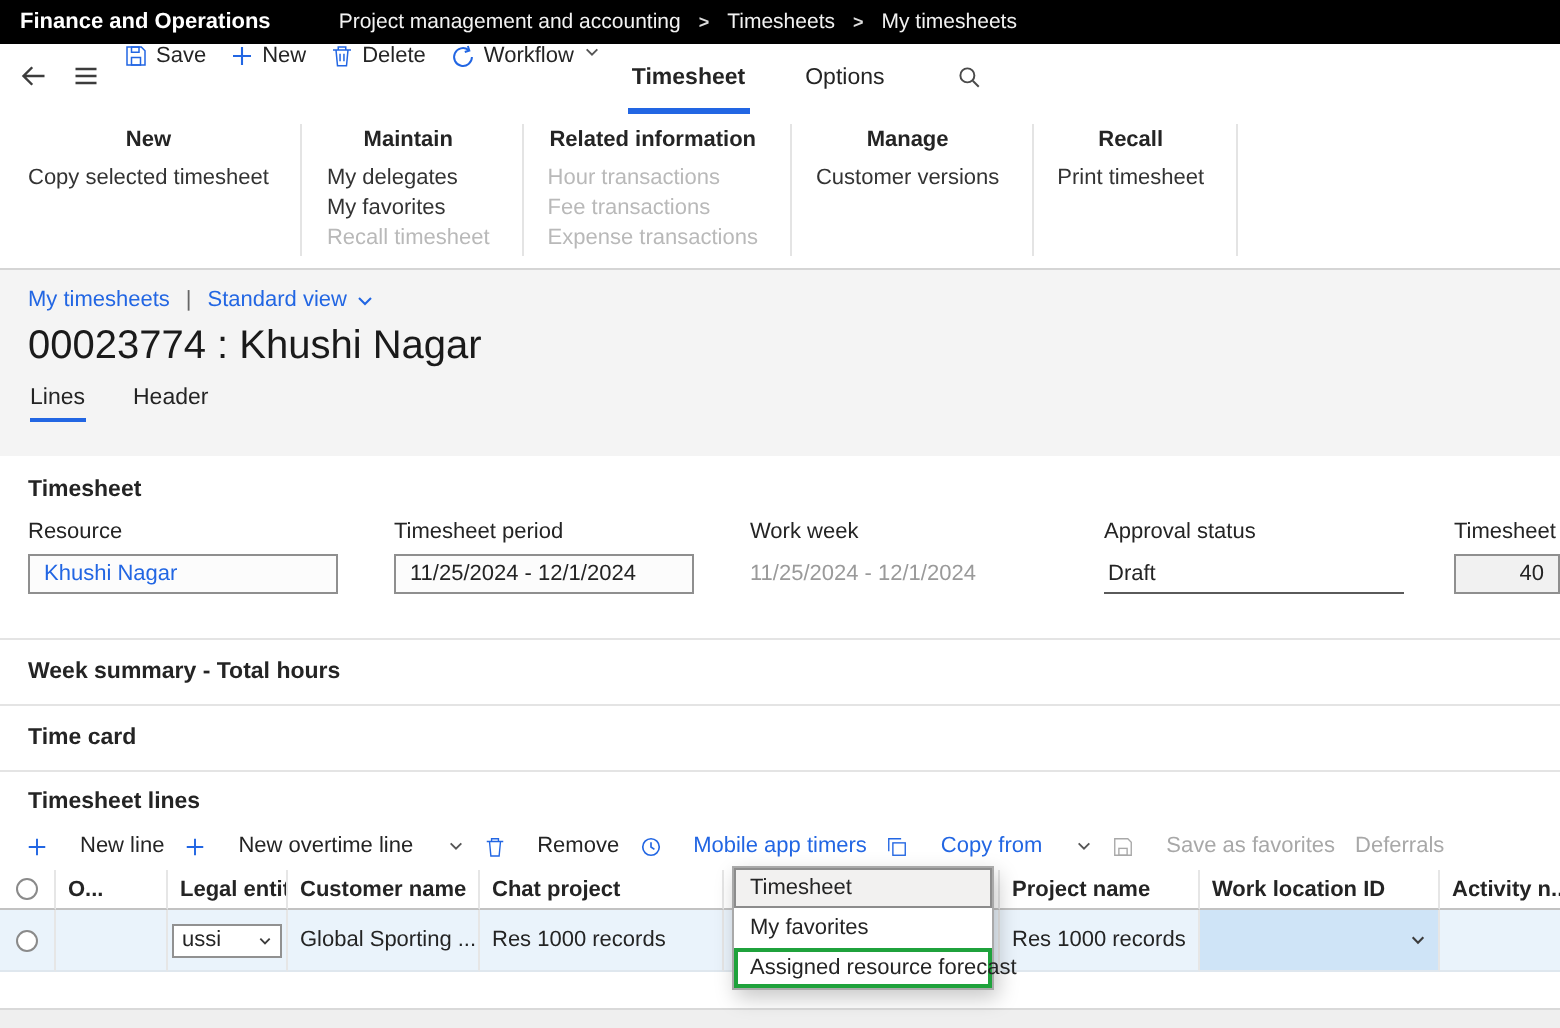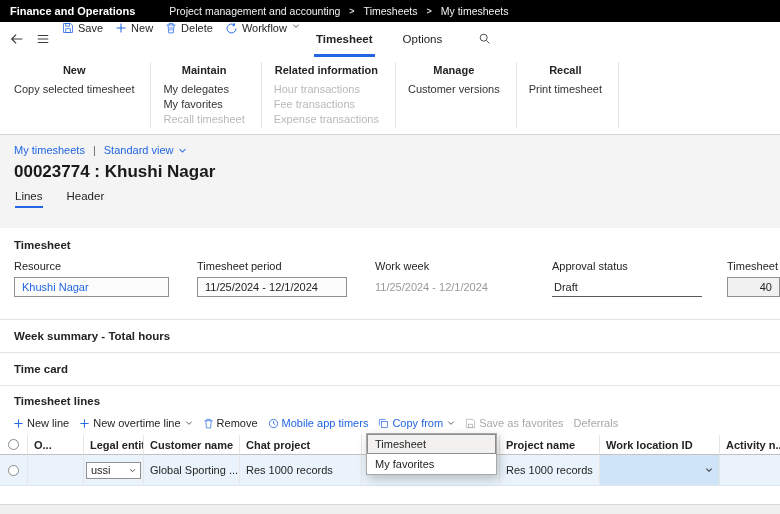--- a/index.html
+++ b/index.html
@@ -32,21 +32,21 @@
   .rb-title{font-weight:700;text-align:center;margin-bottom:6px;white-space:nowrap}
   .rb-item{line-height:15px;cursor:pointer;color:#333;white-space:nowrap}
   .rb-item.disabled{color:#b9b9b9;cursor:default}
 
   
   .pagehead{height:93px;background:#f4f4f4;padding-top:9px}
   .viewbar{display:flex;align-items:center;padding-left:14px}
   .link{color:var(--accent,#2266E3);cursor:pointer}
   .viewbar .sep{color:#666;margin:0 8px}
   .view-chev{color:var(--accent,#2266E3);display:flex;margin-left:4px}
-  .page-title{padding-left:14px;margin-top:6px;font-size:17px;font-weight:700;color:#1a1a1a;white-space:nowrap}
+  .page-title{padding-left:14px;margin-top:6px;font-size:20px;font-weight:400;color:#1a1a1a;white-space:nowrap}
   .pg-tabs{display:flex;gap:24px;padding-left:15px;margin-top:8px}
   .pg-tab{padding-bottom:4px;border-bottom:2.5px solid transparent;font-size:11.5px;cursor:pointer}
   .pg-tab.active{border-color:var(--accent,#2266E3)}
 
   
   .content{background:#fff}
   .sec-head{font-weight:700;font-size:11.5px;line-height:15px;padding:10px 14px 6px;cursor:pointer}
   .sec-border{border-top:1px solid #e4e4e4}
   .sec-head.mid{padding:9px 14px 8px}
   .sec-head.lines{padding:8px 14px 2px}
@@ -57,21 +57,21 @@
   .f-label{margin-bottom:4px;line-height:14px;white-space:nowrap}
   .inputbox{height:20px;border:1px solid #8f8f8f;background:#fcfcfc;display:flex;align-items:center;padding:0 7px;white-space:nowrap}
   .w155{width:155px}.w150{width:150px}
   .blue-text{color:var(--accent,#2266E3)}
   .readonly-val{height:20px;display:flex;align-items:center;color:#9a9a9a;white-space:nowrap}
   .underline-field{height:20px;width:150px;display:flex;align-items:center;border-bottom:1px solid #5a5a5a;padding:0 2px}
   .total-box{width:53px;background:#f1f1f1;justify-content:flex-end}
 
   
   .lines-toolbar{display:flex;align-items:center;height:24px;padding-left:8px}
-  .lt-btn{display:flex;align-items:center;gap:3px;padding:0 5px;height:22px;cursor:pointer;color:#242424;white-space:nowrap}
+  .lt-btn{display:flex;align-items:center;gap:16px;padding:0 5px;height:22px;cursor:pointer;color:#242424;white-space:nowrap}
   .lt-btn .ic{color:var(--accent,#2266E3)}
   .lt-btn.blue{color:var(--accent,#2266E3)}
   .lt-btn.disabled{color:#a8a8a8;cursor:default}
   .lt-btn.disabled .ic{color:#a8a8a8}
 
   
   .g-row{display:flex}
   .g-h{height:20px}
   .g-h .g-cell{font-weight:700;border-bottom:1px solid #c2c2c2}
   .g-d{height:31px}
@@ -368,17 +368,18 @@
             </span>
         </div>
         <div class="g-cell c-an tint"></div>
       </div>
     </div>
   </div>
 
   <div class="dropdown">
     <div class="dd-item focused">Timesheet</div>
     <div class="dd-item">My favorites</div>
+    <div class="dd-item annotated">Assigned resource forecast</div>
   </div>
 
   <div class="bottom-strip"></div>
 
 </div>
 
 </body></html>

